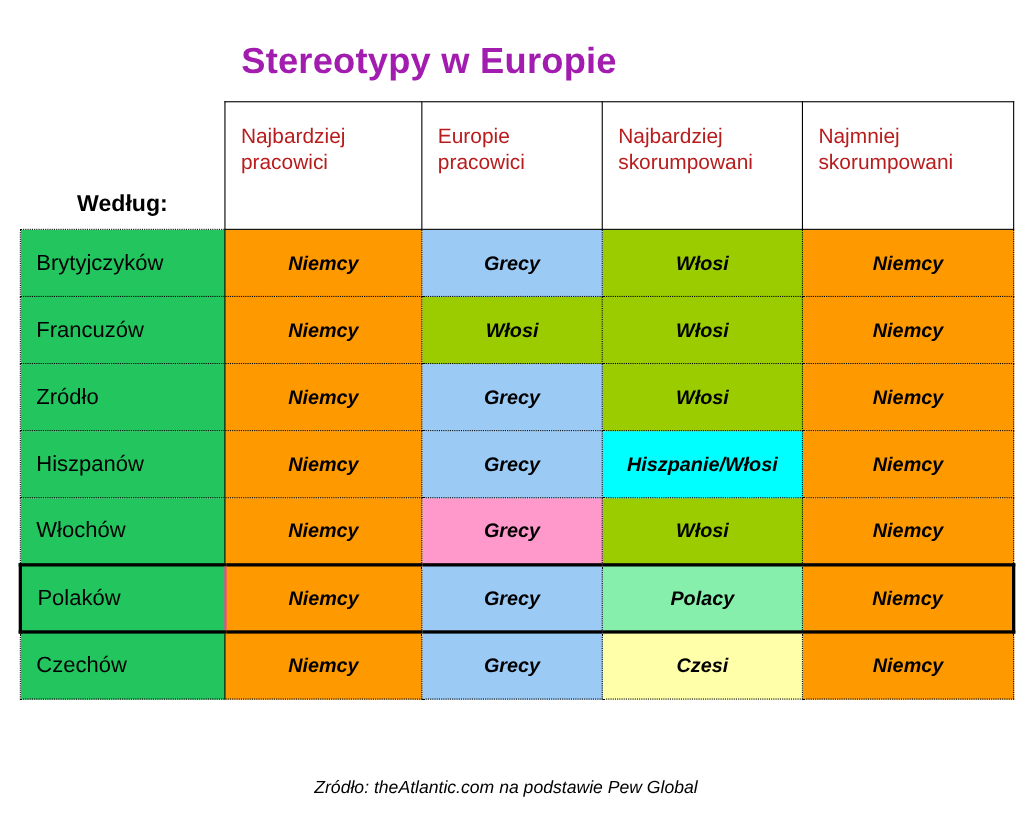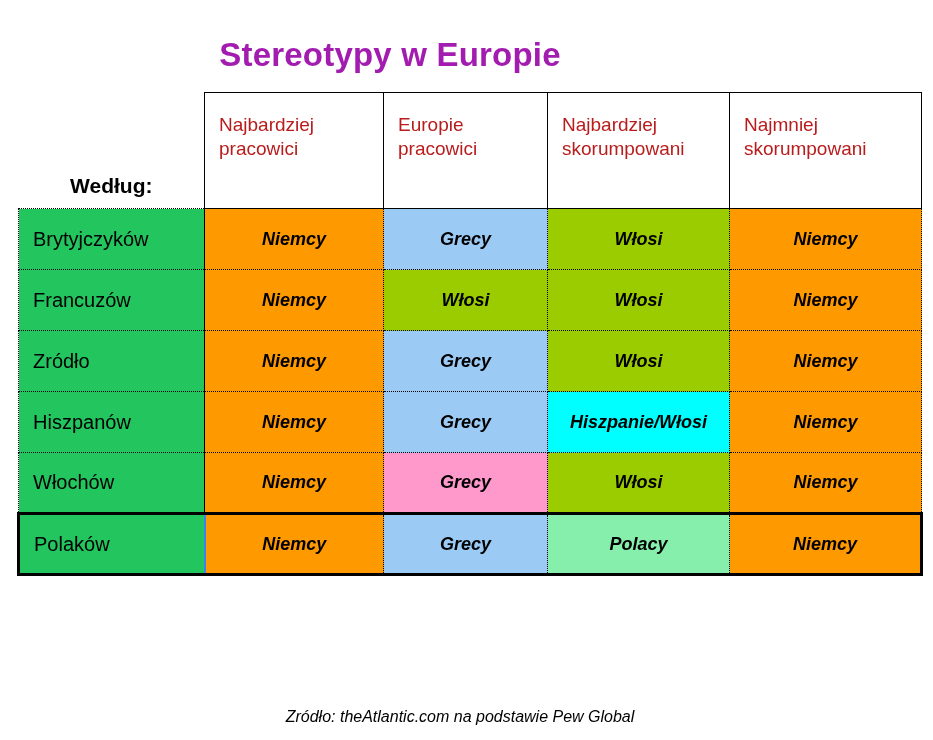--- a/index.html
+++ b/index.html
@@ -107,21 +107,21 @@
     white-space: nowrap;
   }
 
   
   tr.highlight > td {
     border-top: 3px solid #000000;
     border-bottom: 3px solid #000000;
   }
   tr.highlight > td.rowlabel {
     border-left: 3px solid #000000;
-    border-right: 2px solid #3b82f6;
+    border-right: 2px solid #ec4899;
   }
   tr.highlight > td.cell-last {
     border-right: 3px solid #000000;
   }
 
   
   .source {
     position: absolute;
     left: 0;
     top: 708px;
@@ -193,19 +193,26 @@
             <td class="cell" style="background: rgb(154, 204, 0);">Włosi</td>
             <td class="cell cell-last" style="background: rgb(255, 153, 0);">Niemcy</td>
           </tr>
           <tr class="data-row highlight">
             <td class="rowlabel">Polaków</td>
             <td class="cell" style="background: rgb(255, 153, 0);">Niemcy</td>
             <td class="cell" style="background: rgb(155, 203, 245);">Grecy</td>
             <td class="cell" style="background: #86efac;">Polacy</td>
             <td class="cell cell-last" style="background: rgb(255, 153, 0);">Niemcy</td>
           </tr>
+          <tr class="data-row">
+            <td class="rowlabel">Czechów</td>
+            <td class="cell" style="background: rgb(255, 153, 0);">Niemcy</td>
+            <td class="cell" style="background: rgb(155, 203, 245);">Grecy</td>
+            <td class="cell" style="background: rgb(255, 255, 170);">Czesi</td>
+            <td class="cell cell-last" style="background: rgb(255, 153, 0);">Niemcy</td>
+          </tr>
         </tbody>
     </table>
   </div>
 
   <div class="source">Zródło: theAtlantic.com na podstawie Pew Global</div>
 
 </div>
 
 </body></html>

